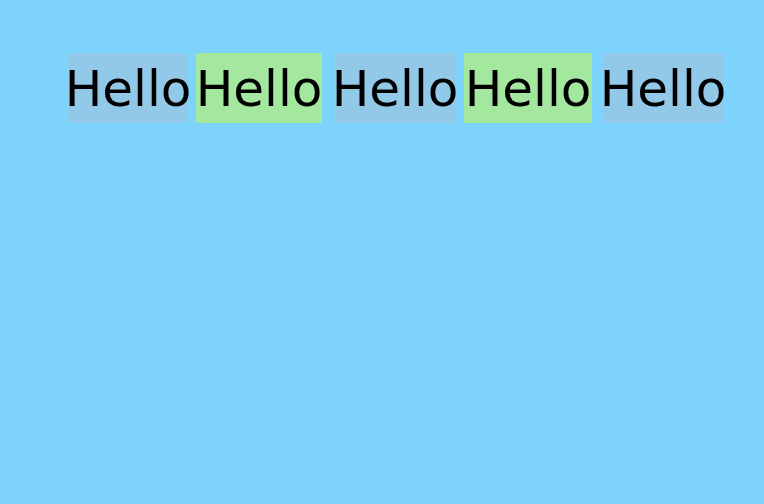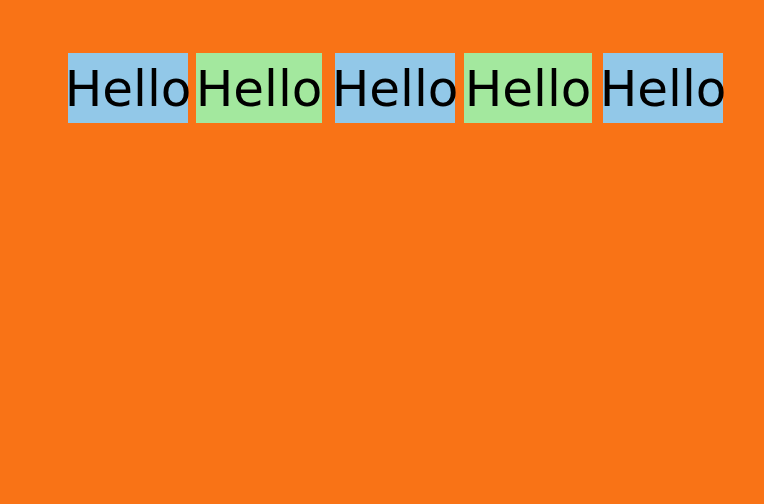--- a/index.html
+++ b/index.html
@@ -59,21 +59,21 @@
   
   .word-box.b1 { width: 120px; margin-right: 0px; }
   .word-box.b2 { width: 126px; margin-right: 5px; }
   .word-box.b3 { width: 120px; margin-right: 1px; }
   .word-box.b4 { width: 128px; margin-right: 3px; }
   .word-box.b5 { width: 120px; margin-right: 0px; }
 </style>
 </head>
 <body style="background-color: rgb(0, 0, 0);">
 
-<div id="canvas" style="background-color: #f97316;">
+<div id="canvas" style="background-color: #7dd3fc;">
 
   <div id="word-row">
 
     <div class="word-box b1" style="background-color: rgb(146, 200, 232);">
       <span class="word-label">Hello</span>
     </div>
 
     <div class="word-box b2" style="background-color: rgb(163, 232, 158);">
       <span class="word-label">Hello</span>
     </div>

